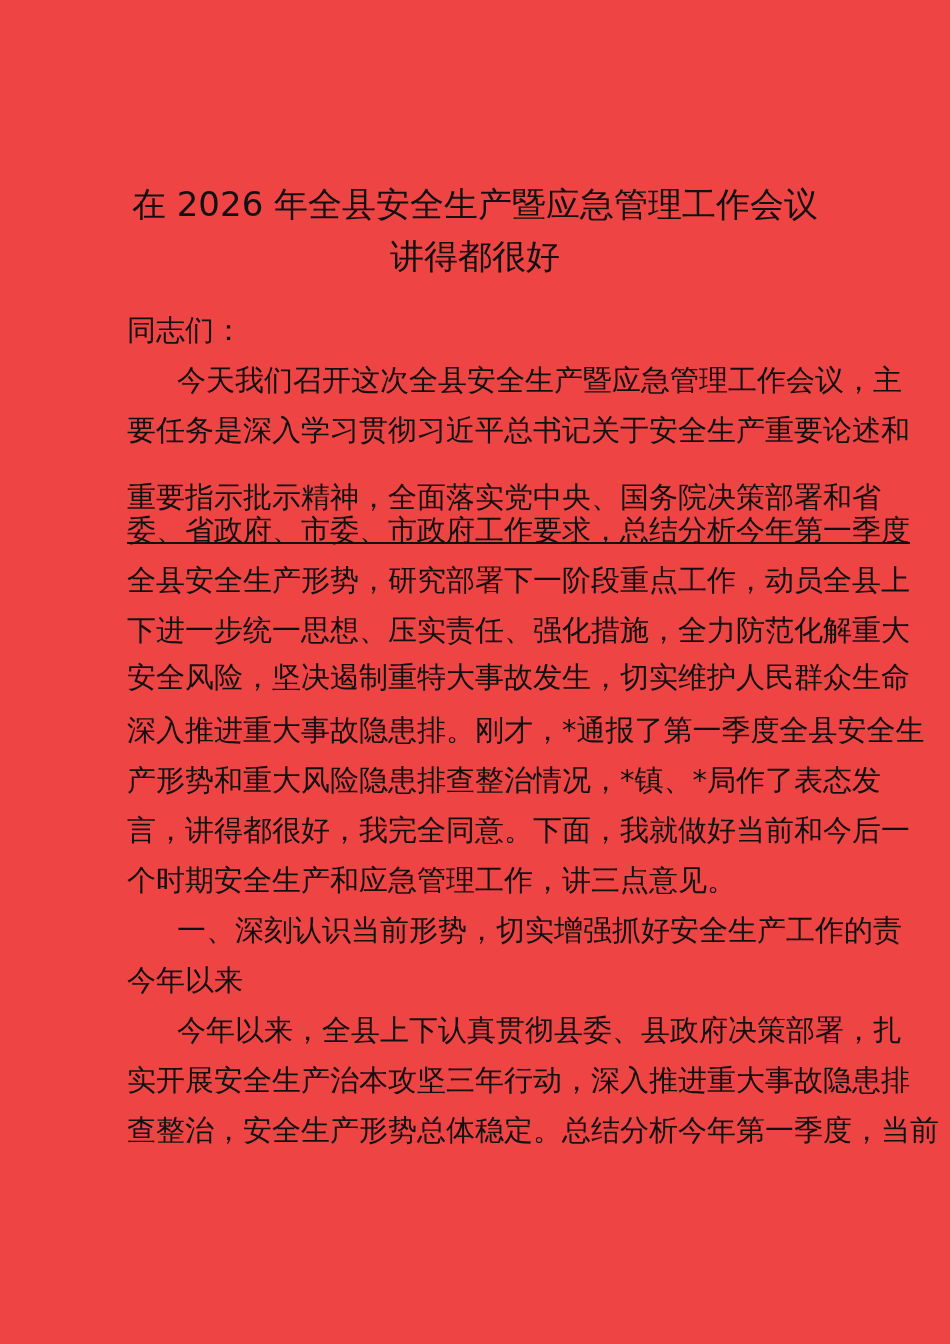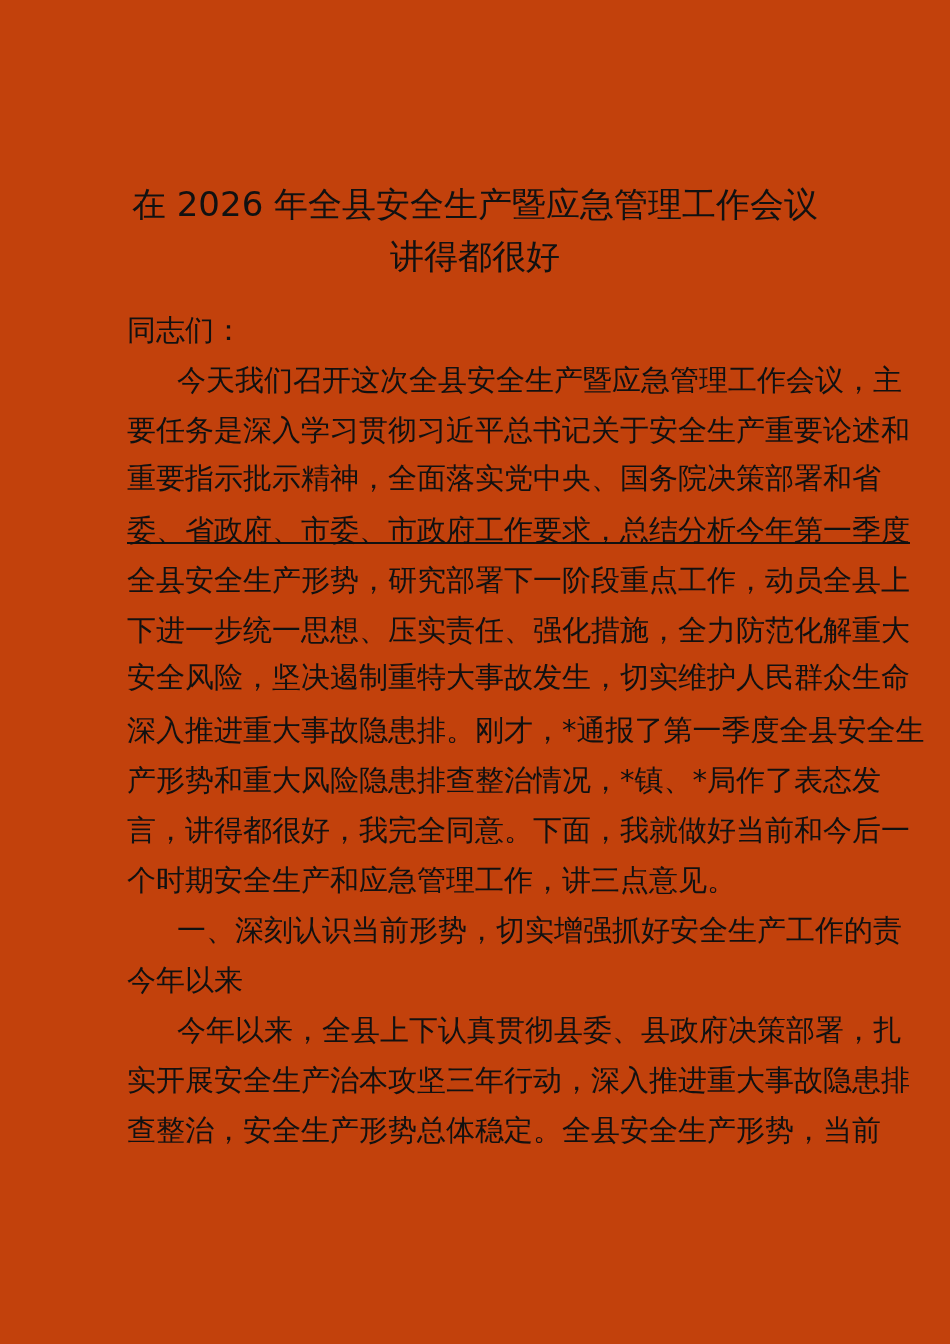--- a/index.html
+++ b/index.html
@@ -1,48 +1,48 @@
 <!DOCTYPE html>
 <html><head>
 <meta charset="utf-8">
 <style>
   html, body { margin: 0; padding: 0; background: #ffffff; }
   body { width: 950px; height: 1344px; position: relative; overflow: hidden;
          font-family: "DejaVu Sans", "Liberation Sans", sans-serif; color: #111111; }
-  .page { position: absolute; left: 0; top: 0; width: 950px; height: 1344px; background: #c2410c; }
+  .page { position: absolute; left: 0; top: 0; width: 950px; height: 1344px; background: #ef4444; }
   .title { position: absolute; left: 0; width: 950px; text-align: center;
            font-size: 34px; line-height: 52px; color: #111; white-space: nowrap; }
   .line { position: absolute; left: 127px; width: 706px; font-size: 29px;
           line-height: 50px; white-space: nowrap; color: #111;
           text-align: justify; text-align-last: justify; }
   .line.last { text-align-last: left; }
   .line.indent { left: 177px; width: 656px; }
 </style>
 </head>
 <body>
 
 <div class="page">
 
   <div class="title" style="top:178px;">在 2026 年全县安全生产暨应急管理工作会议</div>
   <div class="title" style="top:230px;">讲得都很好</div>
 
   <div class="line last" style="top:305px;">同志们：</div>
 
   <div class="line indent" style="top:355px;">今天我们召开这次全县安全生产暨应急管理工作会议，主</div>
   <div class="line" style="top:405px;">要任务是深入学习贯彻习近平总书记关于安全生产重要论述和</div>
-  <div class="line" style="top:453px;">重要指示批示精神，全面落实党中央、国务院决策部署和省</div>
+  <div class="line" style="top:472px;">重要指示批示精神，全面落实党中央、国务院决策部署和省</div>
   <div class="line" style="top:505px;text-decoration:underline;">委、省政府、市委、市政府工作要求，总结分析今年第一季度</div>
   <div class="line" style="top:555px;">全县安全生产形势，研究部署下一阶段重点工作，动员全县上</div>
   <div class="line" style="top:605px;">下进一步统一思想、压实责任、强化措施，全力防范化解重大</div>
   <div class="line" style="top:655px;font-family:Liberation Mono, monospace;">安全风险，坚决遏制重特大事故发生，切实维护人民群众生命</div>
   <div class="line" style="top:705px;">深入推进重大事故隐患排。刚才，*通报了第一季度全县安全生</div>
   <div class="line" style="top:755px;">产形势和重大风险隐患排查整治情况，*镇、*局作了表态发</div>
   <div class="line" style="top:805px;">言，讲得都很好，我完全同意。下面，我就做好当前和今后一</div>
   <div class="line last" style="top:855px;">个时期安全生产和应急管理工作，讲三点意见。</div>
 
   <div class="line indent" style="top:905px;">一、深刻认识当前形势，切实增强抓好安全生产工作的责</div>
   <div class="line last" style="top:955px;">今年以来</div>
 
   <div class="line indent" style="top:1005px;">今年以来，全县上下认真贯彻县委、县政府决策部署，扎</div>
   <div class="line" style="top:1055px;">实开展安全生产治本攻坚三年行动，深入推进重大事故隐患排</div>
-  <div class="line" style="top:1105px;">查整治，安全生产形势总体稳定。全县安全生产形势，当前</div>
+  <div class="line" style="top:1105px;">查整治，安全生产形势总体稳定。总结分析今年第一季度，当前</div>
 
 </div>
 
 </body></html>

